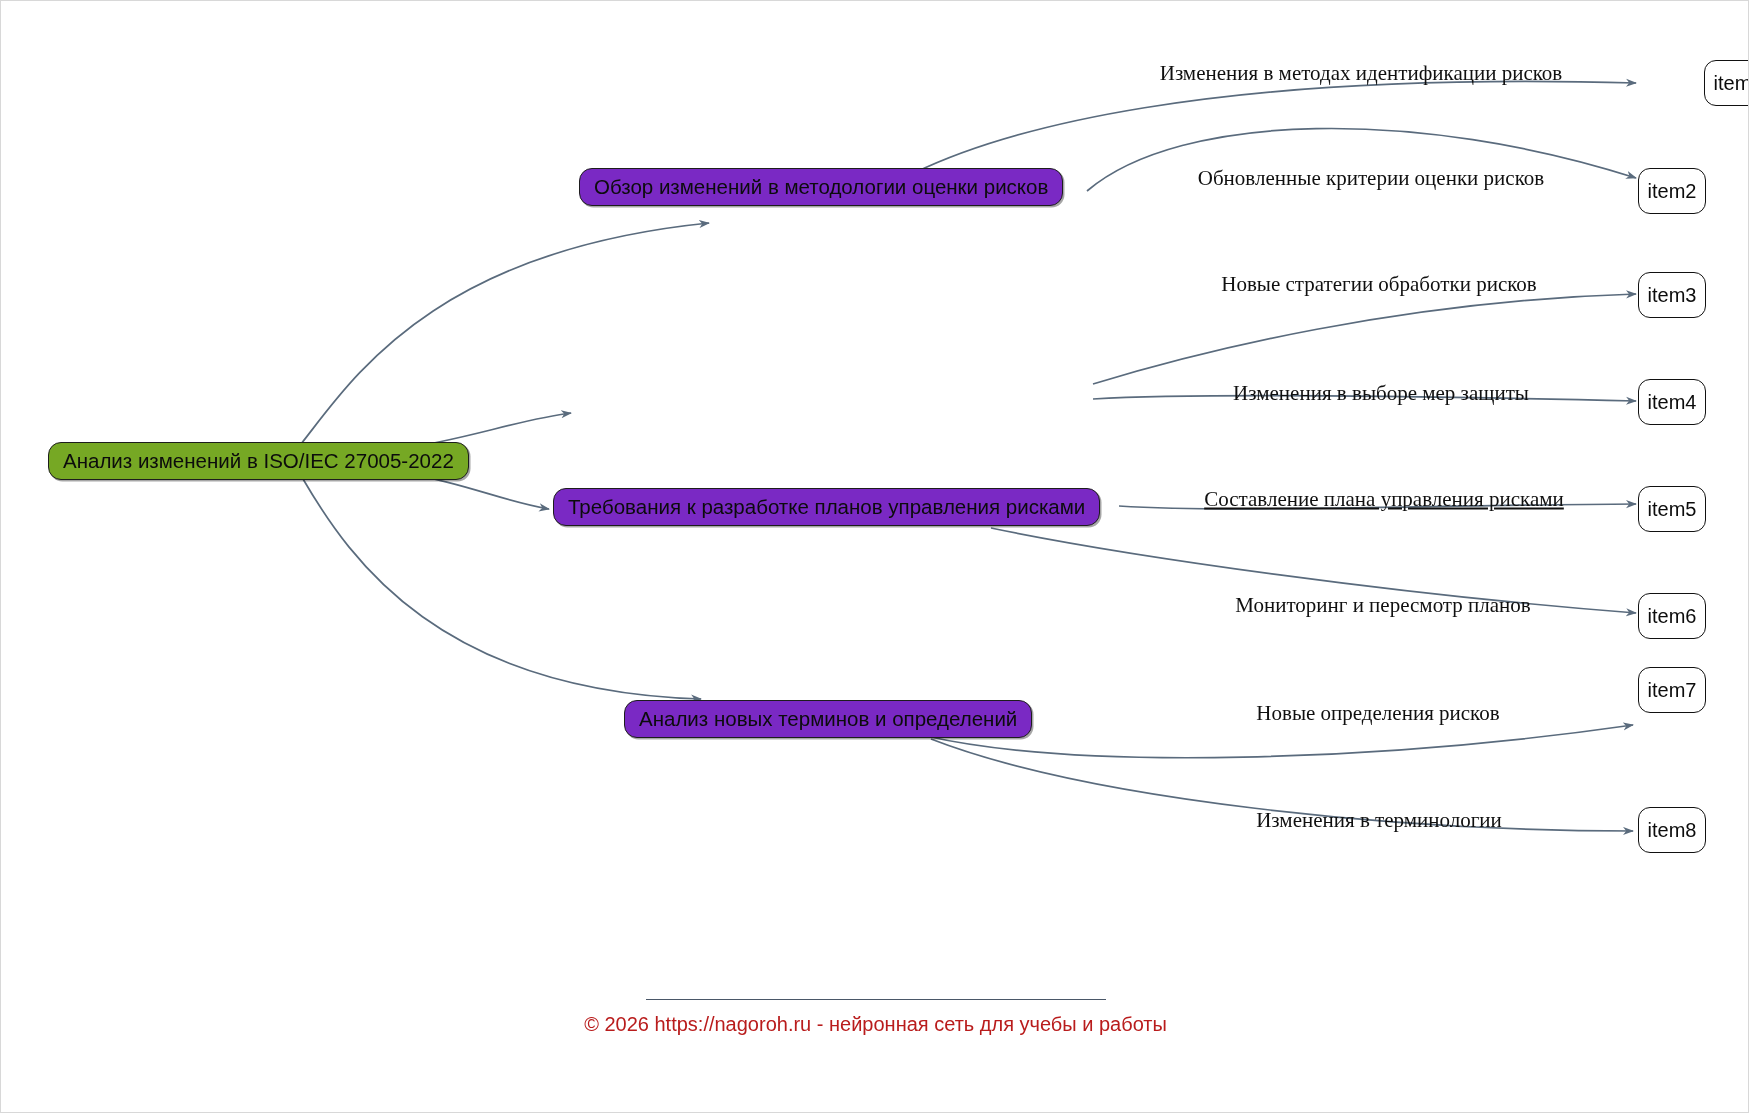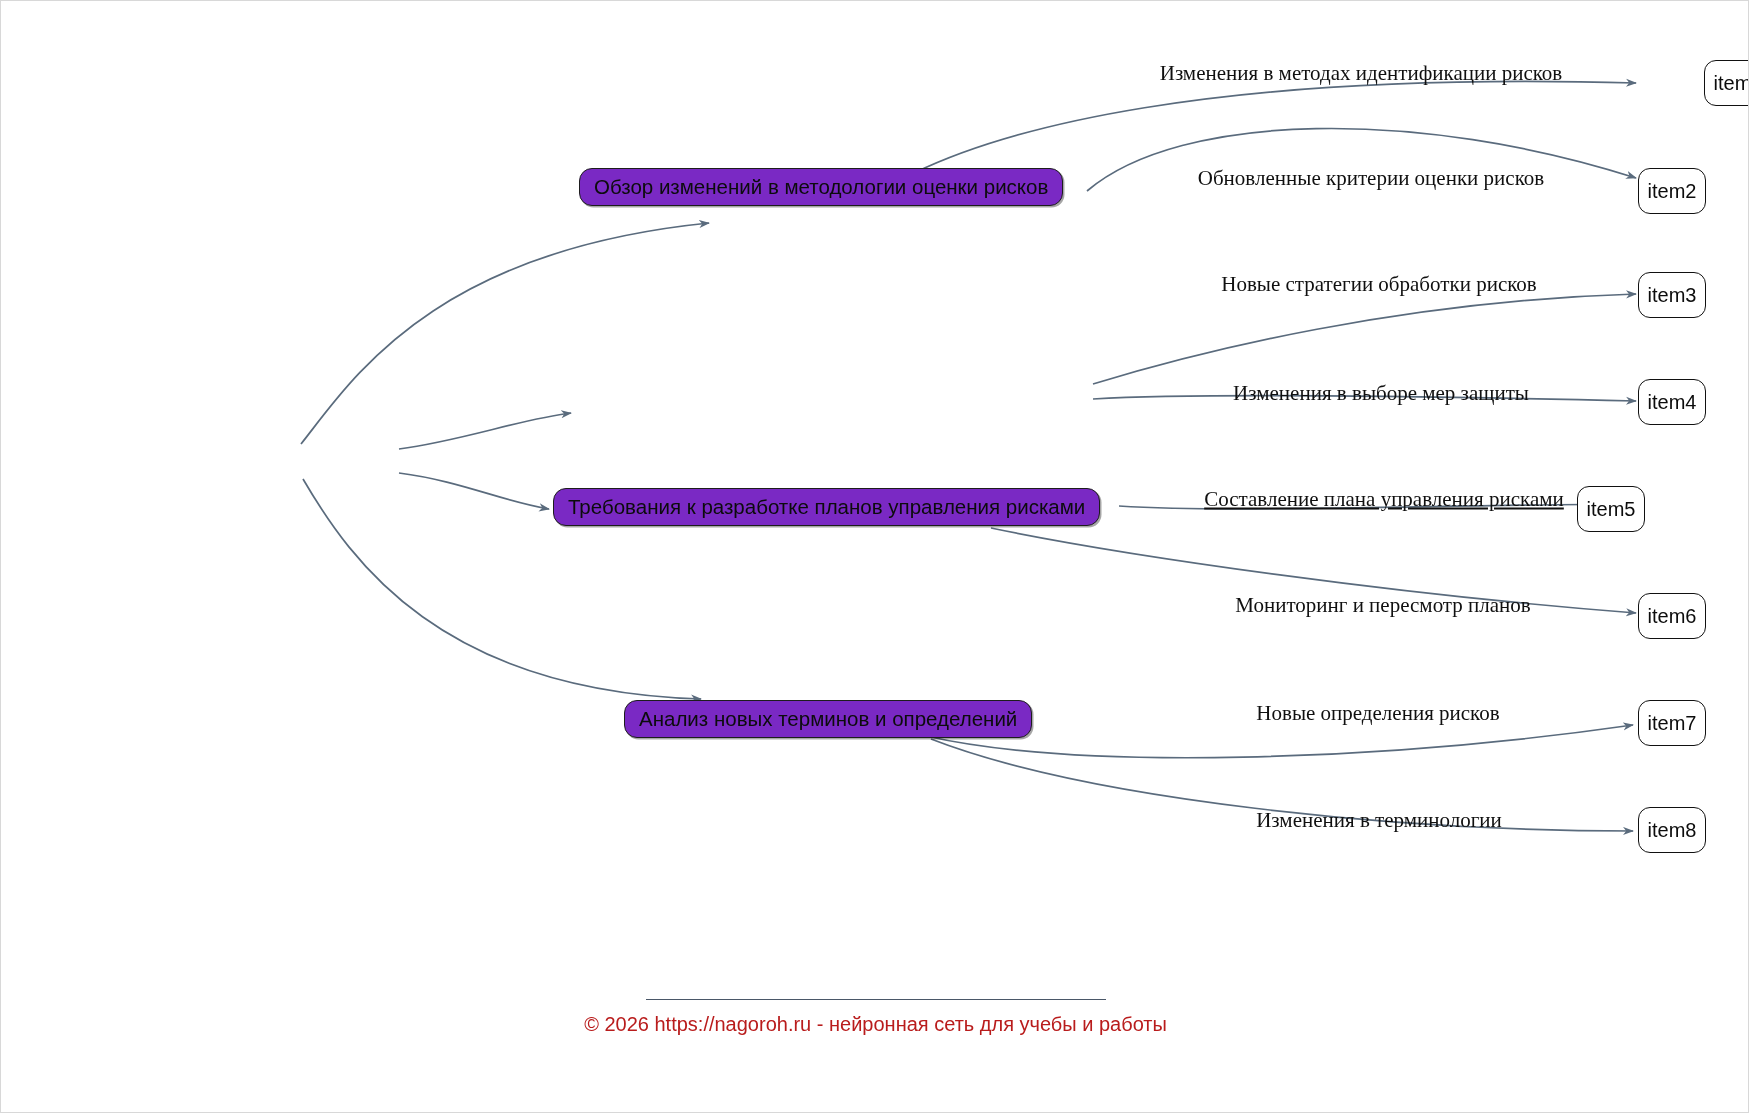--- a/index.html
+++ b/index.html
@@ -142,20 +142,23 @@
     <path fill="none" stroke="#5a6b7d" stroke-width="1.7" marker-end="url(#arrow)" d="M 1092,383 C 1200,350 1400,300 1635,293"></path>
     <path fill="none" stroke="#5a6b7d" stroke-width="1.7" marker-end="url(#arrow)" d="M 1092,398 C 1200,392 1420,395 1635,400"></path>
 
     <path fill="none" stroke="#5a6b7d" stroke-width="1.7" marker-end="url(#arrow)" d="M 1118,505 C 1230,512 1430,504 1635,503"></path>
     <path fill="none" stroke="#5a6b7d" stroke-width="1.7" marker-end="url(#arrow)" d="M 990,527 C 1130,556 1400,594 1635,612"></path>
 
     <path fill="none" stroke="#5a6b7d" stroke-width="1.7" marker-end="url(#arrow)" d="M 925,735 C 1080,770 1380,760 1632,724"></path>
     <path fill="none" stroke="#5a6b7d" stroke-width="1.7" marker-end="url(#arrow)" d="M 930,738 C 1090,800 1400,830 1632,830"></path>
   </svg>
 
+  <div class="node node-root" style="left:47px; top:441px;">
+    <span>Анализ изменений в ISO/IEC 27005-2022</span>
+  </div>
 
   <div class="node node-branch" style="left:578px; top:167px;">
     <span>Обзор изменений в методологии оценки рисков</span>
   </div>
 
 
   <div class="node node-branch" style="left:552px; top:487px;">
     <span>Требования к разработке планов управления рисками</span>
   </div>
 
@@ -168,27 +171,27 @@
   </div>
   <div class="node node-leaf" style="left:1637px; top:167px;">
     <span>item2</span>
   </div>
   <div class="node node-leaf" style="left:1637px; top:271px;">
     <span>item3</span>
   </div>
   <div class="node node-leaf" style="left:1637px; top:378px;">
     <span>item4</span>
   </div>
-  <div class="node node-leaf" style="left:1576px; top:485px;">
+  <div class="node node-leaf" style="left:1637px; top:485px;">
     <span>item5</span>
   </div>
   <div class="node node-leaf" style="left:1637px; top:592px;">
     <span>item6</span>
   </div>
-  <div class="node node-leaf" style="left:1637px; top:699px;">
+  <div class="node node-leaf" style="left:1637px; top:666px;">
     <span>item7</span>
   </div>
   <div class="node node-leaf" style="left:1637px; top:806px;">
     <span>item8</span>
   </div>
 
   <div class="edge-label" style="left:1360px; top:72px;">Изменения в методах идентификации рисков</div>
   <div class="edge-label" style="left:1370px; top:177px;">Обновленные критерии оценки рисков</div>
 
   <div class="edge-label" style="left:1378px; top:283px;">Новые стратегии обработки рисков</div>

